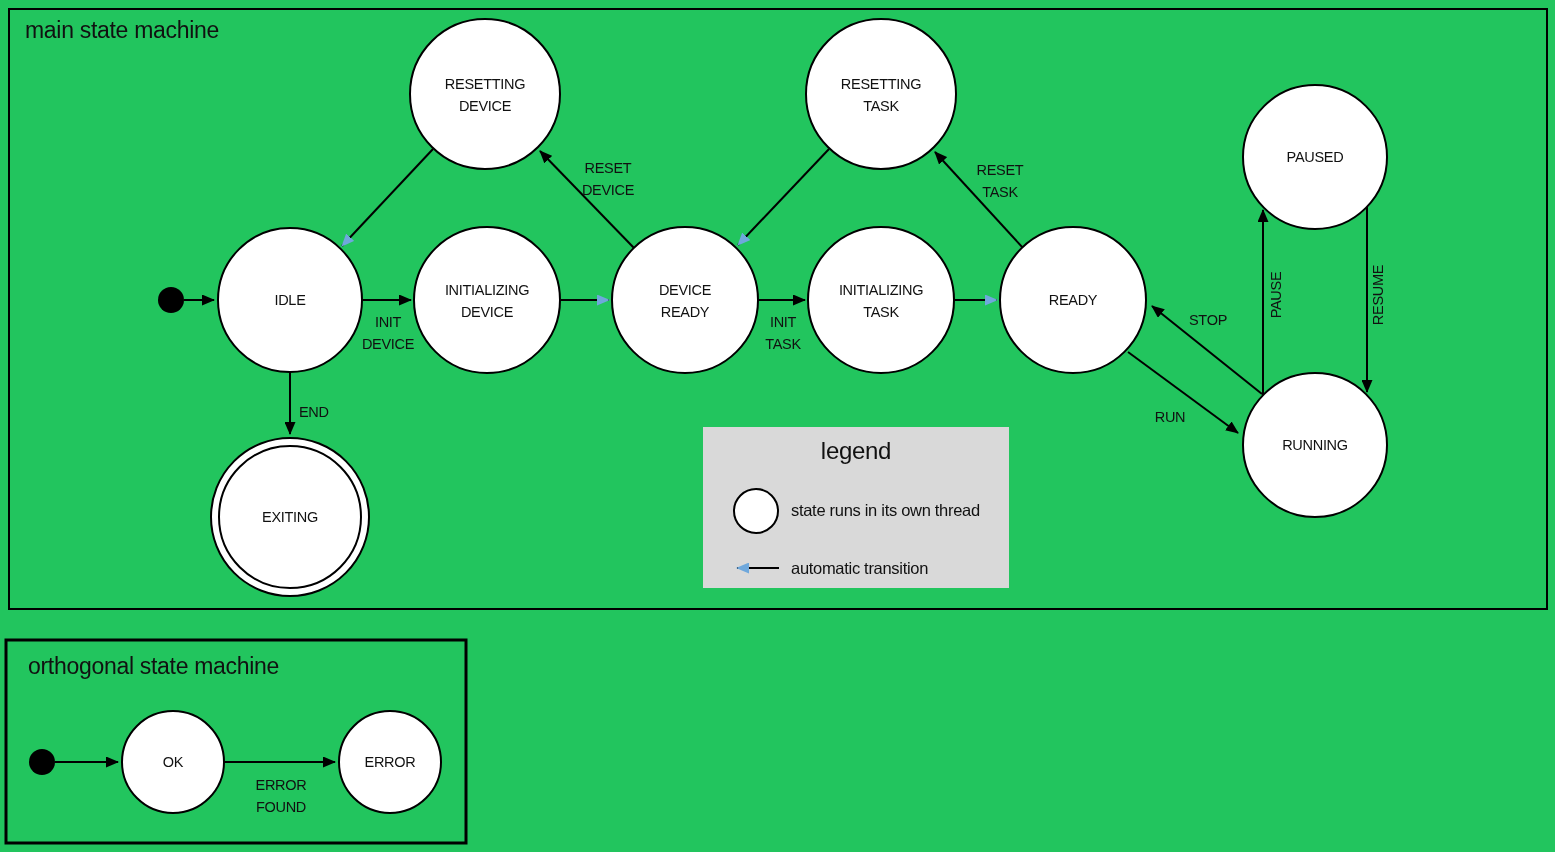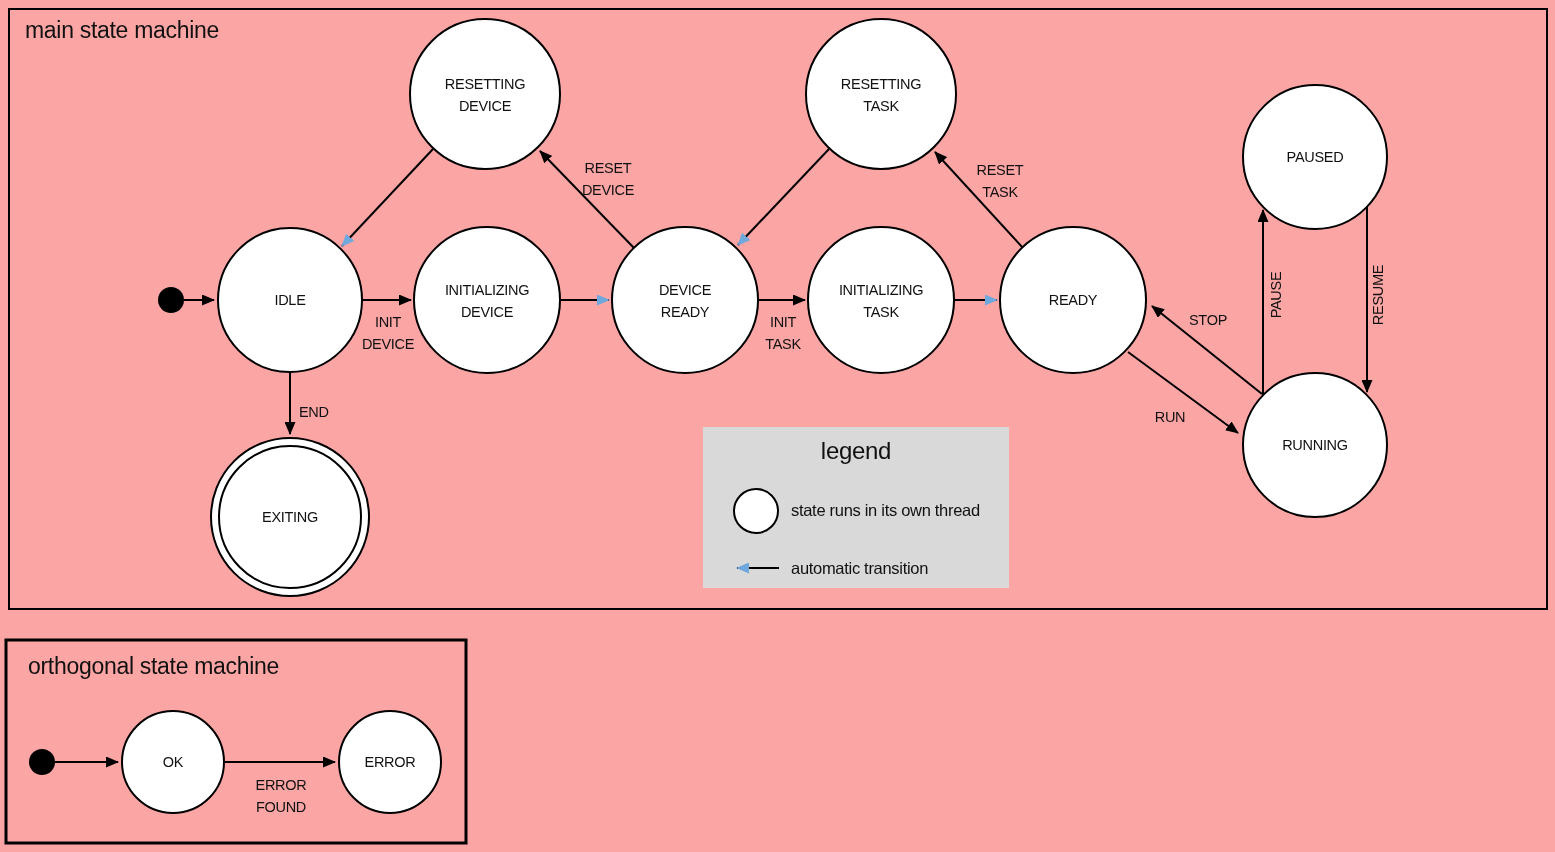--- a/index.html
+++ b/index.html
@@ -1,19 +1,19 @@
 <!DOCTYPE html>
 <html><head>
 <meta charset="utf-8">
 <style>
   html,body { margin:0; padding:0; background:#ffffff; }
   .stage {
     position:relative;
     width:1555px; height:852px;
-    background:#fca5a5;
+    background:#22c55e;
     font-family:"Liberation Sans", sans-serif;
   }
   svg { display:block; }
   text {
     fill:#111111;
     font-family:"Liberation Sans", sans-serif;
     letter-spacing:-0.3px;
   }
   .frame-title { font-size:23px; }
   .legend-title { font-size:24px; }

